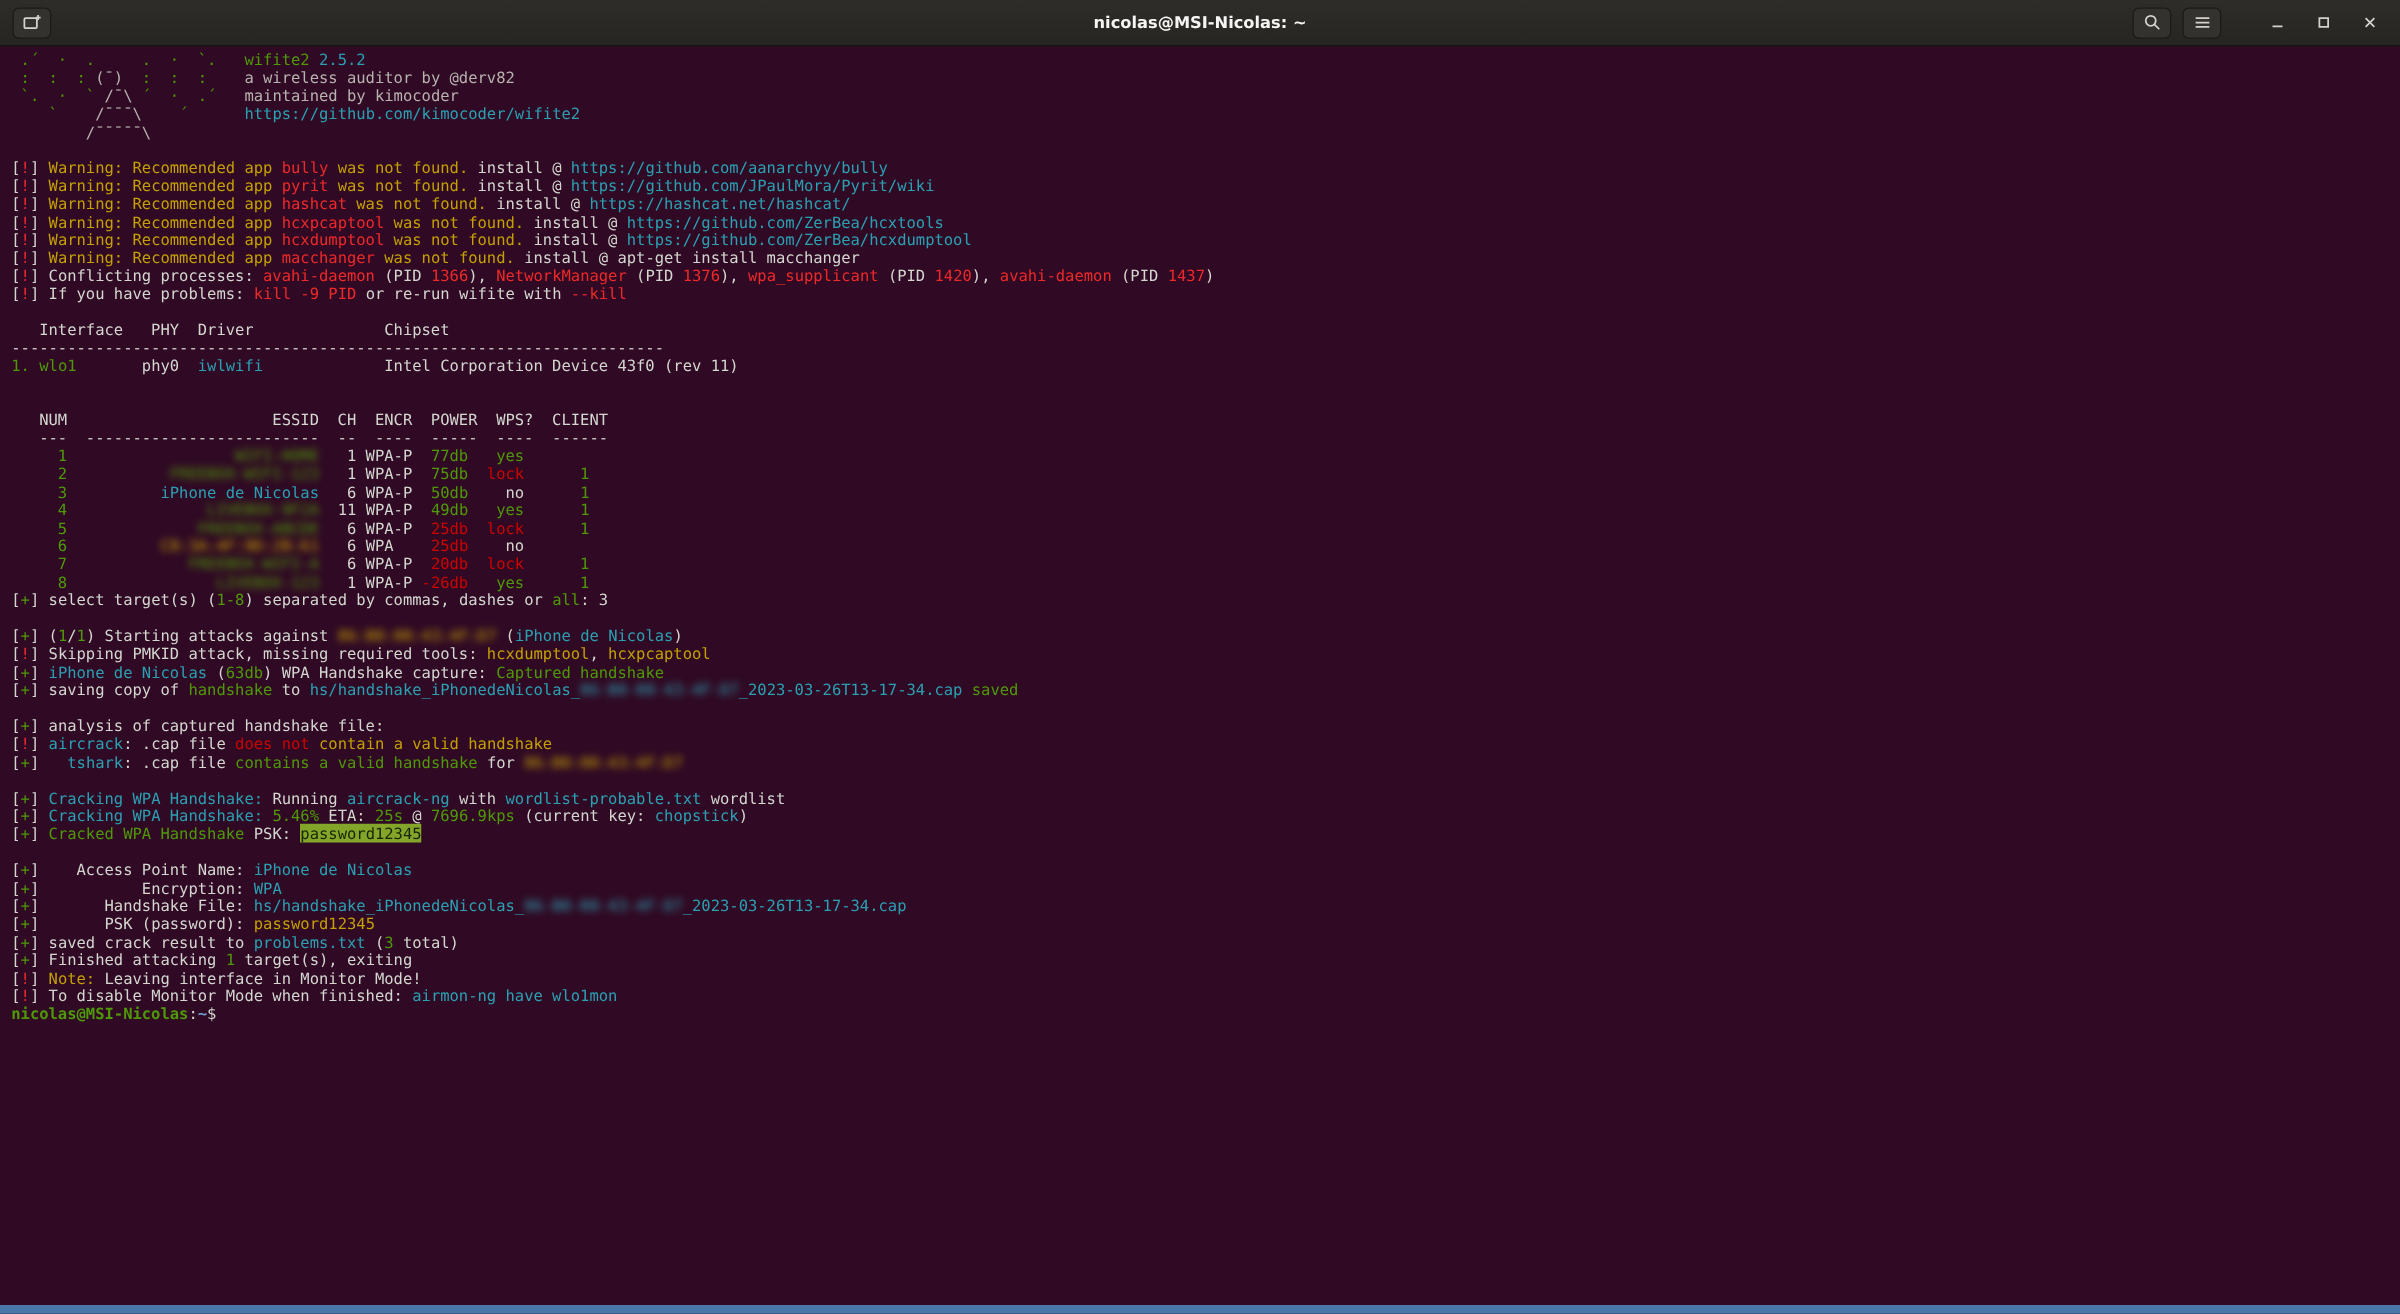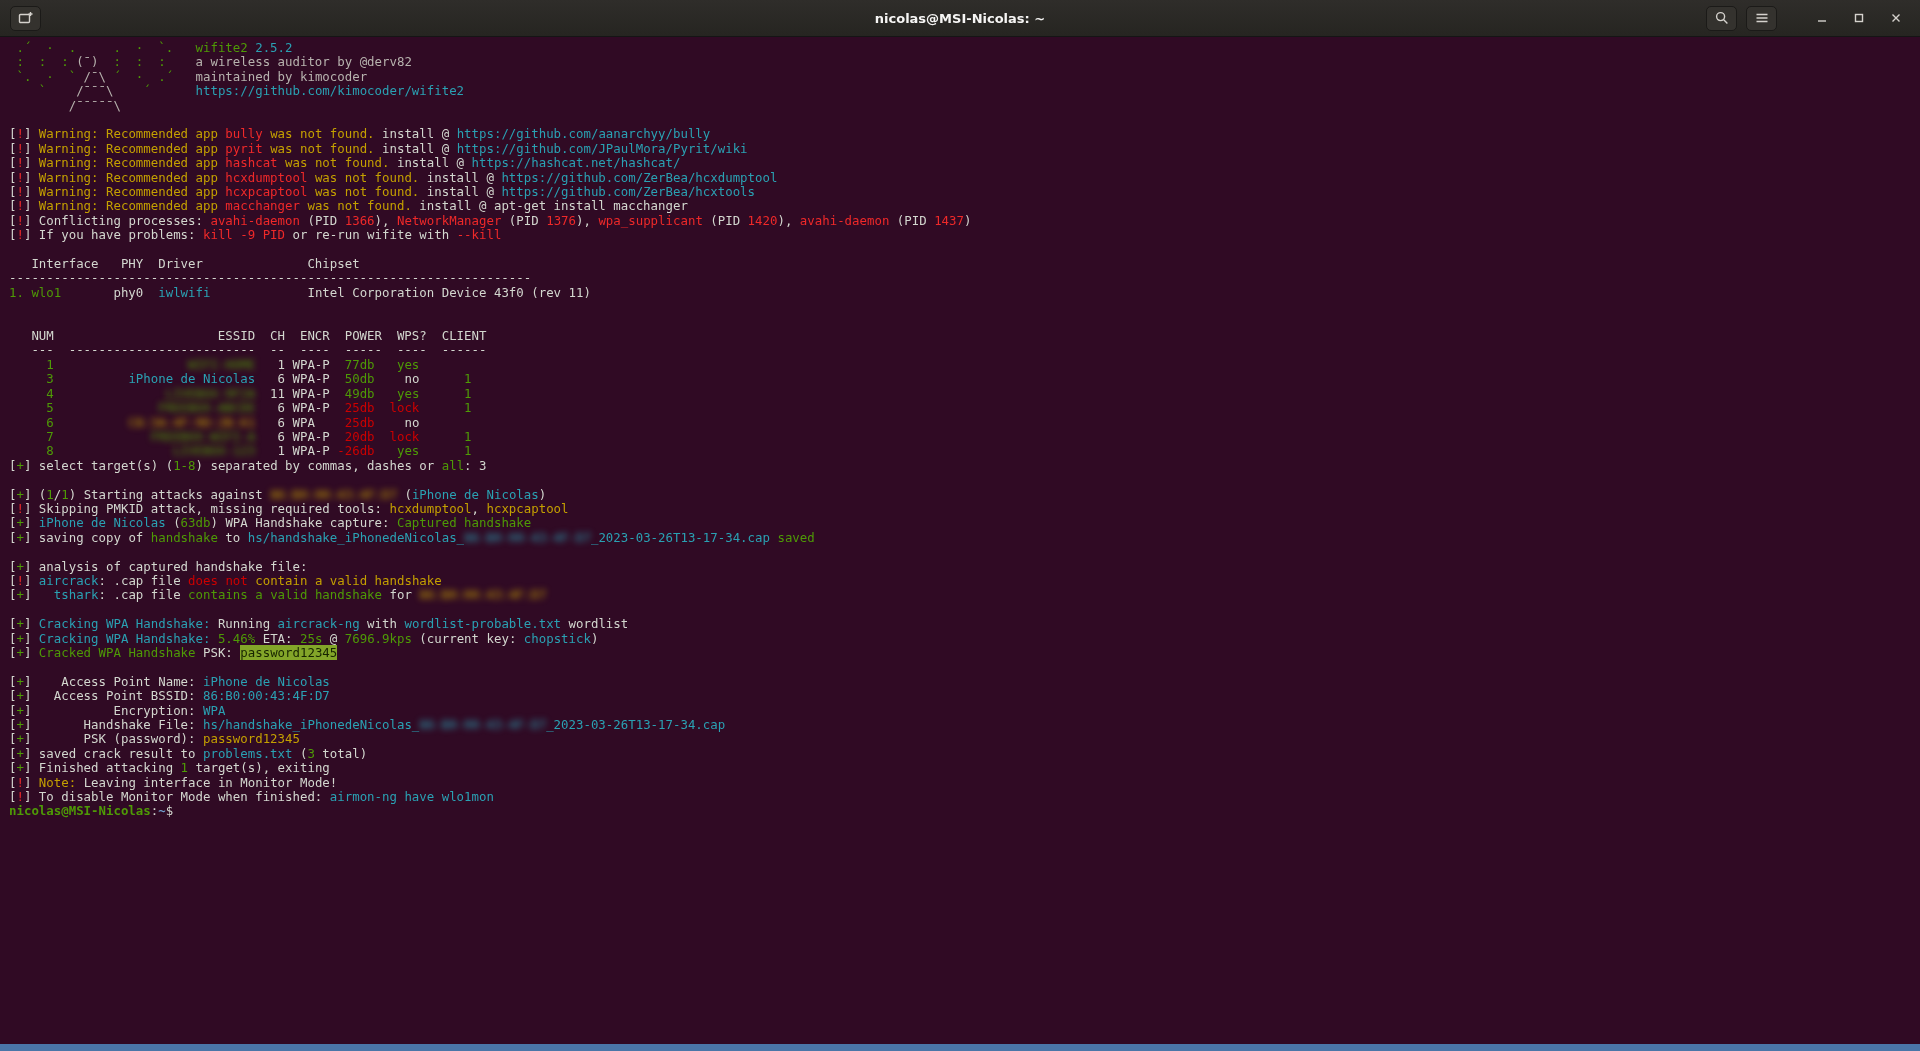--- a/index.html
+++ b/index.html
@@ -89,34 +89,35 @@
   <div class="terminal">
       <div class="tl"><span class="c-g"> .´  ·  .     .  ·  `.</span><span class="c-w">   </span><span class="c-g">wifite2</span><span class="c-w"> </span><span class="c-c">2.5.2</span></div>
       <div class="tl"><span class="c-g"> :  :  : </span><span class="c-gray">(¯)</span><span class="c-g">  :  :  :</span><span class="c-w">    </span><span class="c-gray">a wireless auditor by @derv82</span></div>
       <div class="tl"><span class="c-g"> `.  ·  ` </span><span class="c-gray">/¯\</span><span class="c-g"> ´  ·  .´</span><span class="c-w">   </span><span class="c-gray">maintained by kimocoder</span></div>
       <div class="tl"><span class="c-g">    `    </span><span class="c-gray">/¯¯¯\</span><span class="c-g">    ´</span><span class="c-w">      </span><span class="c-c">https://github.com/kimocoder/wifite2</span></div>
       <div class="tl"><span class="c-gray">        /¯¯¯¯¯\</span></div>
       <div class="tl"></div>
       <div class="tl"><span class="c-w">[</span><span class="c-rb">!</span><span class="c-w">] </span><span class="c-y">Warning: Recommended app </span><span class="c-rb">bully</span><span class="c-y"> was not found. </span><span class="c-w">install @ </span><span class="c-c">https://github.com/aanarchyy/bully</span></div>
       <div class="tl"><span class="c-w">[</span><span class="c-rb">!</span><span class="c-w">] </span><span class="c-y">Warning: Recommended app </span><span class="c-rb">pyrit</span><span class="c-y"> was not found. </span><span class="c-w">install @ </span><span class="c-c">https://github.com/JPaulMora/Pyrit/wiki</span></div>
       <div class="tl"><span class="c-w">[</span><span class="c-rb">!</span><span class="c-w">] </span><span class="c-y">Warning: Recommended app </span><span class="c-rb">hashcat</span><span class="c-y"> was not found. </span><span class="c-w">install @ </span><span class="c-c">https://hashcat.net/hashcat/</span></div>
+      <div class="tl"><span class="c-w">[</span><span class="c-rb">!</span><span class="c-w">] </span><span class="c-y">Warning: Recommended app </span><span class="c-rb">hcxpcaptool</span><span class="c-y"> was not found. </span><span class="c-w">install @ </span><span class="c-c">https://github.com/ZerBea/hcxtools</span></div>
       <div class="tl"><span class="c-w">[</span><span class="c-rb">!</span><span class="c-w">] </span><span class="c-y">Warning: Recommended app </span><span class="c-rb">hcxdumptool</span><span class="c-y"> was not found. </span><span class="c-w">install @ </span><span class="c-c">https://github.com/ZerBea/hcxdumptool</span></div>
-      <div class="tl"><span class="c-w">[</span><span class="c-rb">!</span><span class="c-w">] </span><span class="c-y">Warning: Recommended app </span><span class="c-rb">hcxpcaptool</span><span class="c-y"> was not found. </span><span class="c-w">install @ </span><span class="c-c">https://github.com/ZerBea/hcxtools</span></div>
       <div class="tl"><span class="c-w">[</span><span class="c-rb">!</span><span class="c-w">] </span><span class="c-y">Warning: Recommended app </span><span class="c-rb">macchanger</span><span class="c-y"> was not found. </span><span class="c-w">install @ apt-get install macchanger</span></div>
       <div class="tl"><span class="c-w">[</span><span class="c-rb">!</span><span class="c-w">] </span><span class="c-w">Conflicting processes: </span><span class="c-rb">avahi-daemon</span><span class="c-w"> (PID </span><span class="c-rb">1366</span><span class="c-w">), </span><span class="c-rb">NetworkManager</span><span class="c-w"> (PID </span><span class="c-rb">1376</span><span class="c-w">), </span><span class="c-rb">wpa_supplicant</span><span class="c-w"> (PID </span><span class="c-rb">1420</span><span class="c-w">), </span><span class="c-rb">avahi-daemon</span><span class="c-w"> (PID </span><span class="c-rb">1437</span><span class="c-w">)</span></div>
       <div class="tl"><span class="c-w">[</span><span class="c-rb">!</span><span class="c-w">] </span><span class="c-w">If you have problems: </span><span class="c-rb">kill -9 PID</span><span class="c-w"> or re-run wifite with </span><span class="c-rb">--kill</span></div>
       <div class="tl"></div>
       <div class="tl"><span class="c-w">   Interface   PHY  Driver              Chipset</span></div>
       <div class="tl"><span class="c-w">----------------------------------------------------------------------</span></div>
       <div class="tl"><span class="c-g">1. </span><span class="c-g">wlo1</span><span class="c-w">       </span><span class="c-w">phy0</span><span class="c-w">  </span><span class="c-c">iwlwifi</span><span class="c-w">             </span><span class="c-w">Intel Corporation Device 43f0 (rev 11)</span></div>
       <div class="tl"></div>
       <div class="tl"></div>
       <div class="tl"><span class="c-w">   NUM                      ESSID  CH  ENCR  POWER  WPS?  CLIENT</span></div>
       <div class="tl"><span class="c-w">   ---  -------------------------  --  ----  -----  ----  ------</span></div>
       <div class="tl"><span class="c-g">     1</span><span class="c-w">                  </span><span class="c-g blur">WIFI-HOME</span><span class="c-w">   1</span><span class="c-w"> WPA-P</span><span class="c-g">  77db</span><span class="c-g">   yes</span></div>
+      <div class="tl"><span class="c-g">     2</span><span class="c-w">           </span><span class="c-g blur">FREEBOX-WIFI-123</span><span class="c-w">   1</span><span class="c-w"> WPA-P</span><span class="c-g">  75db</span><span class="c-r">  lock</span><span class="c-g">      1</span></div>
       <div class="tl"><span class="c-g">     3</span><span class="c-w">          </span><span class="c-c">iPhone de Nicolas</span><span class="c-w">   6</span><span class="c-w"> WPA-P</span><span class="c-g">  50db</span><span class="c-w">    no</span><span class="c-g">      1</span></div>
       <div class="tl"><span class="c-g">     4</span><span class="c-w">               </span><span class="c-g blur">LIVEBOX-9F2A</span><span class="c-w">  11</span><span class="c-w"> WPA-P</span><span class="c-g">  49db</span><span class="c-g">   yes</span><span class="c-g">      1</span></div>
       <div class="tl"><span class="c-g">     5</span><span class="c-w">              </span><span class="c-g blur">FREEBOX-ABCDE</span><span class="c-w">   6</span><span class="c-w"> WPA-P</span><span class="c-r">  25db</span><span class="c-r">  lock</span><span class="c-g">      1</span></div>
       <div class="tl"><span class="c-g">     6</span><span class="c-w">          </span><span class="c-y blur">C8:3A:4F:9D:2B:61</span><span class="c-w">   6</span><span class="c-w"> WPA</span><span class="c-r">    25db</span><span class="c-w">    no</span></div>
       <div class="tl"><span class="c-g">     7</span><span class="c-w">             </span><span class="c-g blur">FREEBOX-WIFI-A</span><span class="c-w">   6</span><span class="c-w"> WPA-P</span><span class="c-r">  20db</span><span class="c-r">  lock</span><span class="c-g">      1</span></div>
       <div class="tl"><span class="c-g">     8</span><span class="c-w">                </span><span class="c-g blur">LIVEBOX-123</span><span class="c-w">   1</span><span class="c-w"> WPA-P</span><span class="c-r"> -26db</span><span class="c-g">   yes</span><span class="c-g">      1</span></div>
       <div class="tl"><span class="c-w">[</span><span class="c-g">+</span><span class="c-w">] </span><span class="c-w">select target(s) (</span><span class="c-g">1-8</span><span class="c-w">) separated by commas, dashes or </span><span class="c-g">all</span><span class="c-w">: </span><span class="c-w">3</span></div>
       <div class="tl"></div>
       <div class="tl"><span class="c-w">[</span><span class="c-g">+</span><span class="c-w">] </span><span class="c-w">(</span><span class="c-g">1</span><span class="c-w">/</span><span class="c-g">1</span><span class="c-w">) Starting attacks against </span><span class="c-y blur">86:B0:00:43:4F:D7</span><span class="c-w"> (</span><span class="c-c">iPhone de Nicolas</span><span class="c-w">)</span></div>
       <div class="tl"><span class="c-w">[</span><span class="c-rb">!</span><span class="c-w">] </span><span class="c-w">Skipping PMKID attack, missing required tools: </span><span class="c-y">hcxdumptool</span><span class="c-w">, </span><span class="c-y">hcxpcaptool</span></div>
@@ -125,21 +126,20 @@
       <div class="tl"></div>
       <div class="tl"><span class="c-w">[</span><span class="c-g">+</span><span class="c-w">] </span><span class="c-w">analysis of captured handshake file:</span></div>
       <div class="tl"><span class="c-w">[</span><span class="c-rb">!</span><span class="c-w">] </span><span class="c-c">aircrack</span><span class="c-w">: .cap file </span><span class="c-r">does not</span><span class="c-y"> contain a valid handshake</span></div>
       <div class="tl"><span class="c-w">[</span><span class="c-g">+</span><span class="c-w">] </span><span class="c-w">  </span><span class="c-c">tshark</span><span class="c-w">: .cap file </span><span class="c-g">contains a valid handshake</span><span class="c-w"> for </span><span class="c-y blur">86:B0:00:43:4F:D7</span></div>
       <div class="tl"></div>
       <div class="tl"><span class="c-w">[</span><span class="c-g">+</span><span class="c-w">] </span><span class="c-c">Cracking WPA Handshake: </span><span class="c-w">Running </span><span class="c-c">aircrack-ng</span><span class="c-w"> with </span><span class="c-c">wordlist-probable.txt</span><span class="c-w"> wordlist</span></div>
       <div class="tl"><span class="c-w">[</span><span class="c-g">+</span><span class="c-w">] </span><span class="c-c">Cracking WPA Handshake: </span><span class="c-g">5.46%</span><span class="c-w"> ETA: </span><span class="c-g">25s</span><span class="c-w"> @ </span><span class="c-g">7696.9kps</span><span class="c-w"> (current key: </span><span class="c-c">chopstick</span><span class="c-w">)</span></div>
       <div class="tl"><span class="c-w">[</span><span class="c-g">+</span><span class="c-w">] </span><span class="c-g">Cracked WPA Handshake </span><span class="c-w">PSK: </span><span class="c-hl">password12345</span></div>
       <div class="tl"></div>
       <div class="tl"><span class="c-w">[</span><span class="c-g">+</span><span class="c-w">] </span><span class="c-w">   Access Point Name: </span><span class="c-c">iPhone de Nicolas</span></div>
-      <div class="tl"><span class="c-w">[</span><span class="c-g">+</span><span class="c-w">] </span><span class="c-w">  Access Point BSSID: </span><span class="c-c">86:B0:00:43:4F:D7</span></div>
       <div class="tl"><span class="c-w">[</span><span class="c-g">+</span><span class="c-w">] </span><span class="c-w">          Encryption: </span><span class="c-c">WPA</span></div>
       <div class="tl"><span class="c-w">[</span><span class="c-g">+</span><span class="c-w">] </span><span class="c-w">      Handshake File: </span><span class="c-c">hs/handshake_iPhonedeNicolas_</span><span class="c-c blur">86-B0-00-43-4F-D7</span><span class="c-c">_2023-03-26T13-17-34.cap</span></div>
       <div class="tl"><span class="c-w">[</span><span class="c-g">+</span><span class="c-w">] </span><span class="c-w">      PSK (password): </span><span class="c-y">password12345</span></div>
       <div class="tl"><span class="c-w">[</span><span class="c-g">+</span><span class="c-w">] </span><span class="c-w">saved crack result to </span><span class="c-c">problems.txt</span><span class="c-w"> (</span><span class="c-g">3</span><span class="c-w"> total)</span></div>
       <div class="tl"><span class="c-w">[</span><span class="c-g">+</span><span class="c-w">] </span><span class="c-w">Finished attacking </span><span class="c-g">1</span><span class="c-w"> target(s), exiting</span></div>
       <div class="tl"><span class="c-w">[</span><span class="c-rb">!</span><span class="c-w">] </span><span class="c-y">Note:</span><span class="c-w"> Leaving interface in Monitor Mode!</span></div>
       <div class="tl"><span class="c-w">[</span><span class="c-rb">!</span><span class="c-w">] </span><span class="c-w">To disable Monitor Mode when finished: </span><span class="c-c">airmon-ng have wlo1mon</span></div>
       <div class="tl"><span class="c-gp">nicolas@MSI-Nicolas</span><span class="c-w">:</span><span class="c-bl">~</span><span class="c-w">$ </span></div>
     </div>
 

